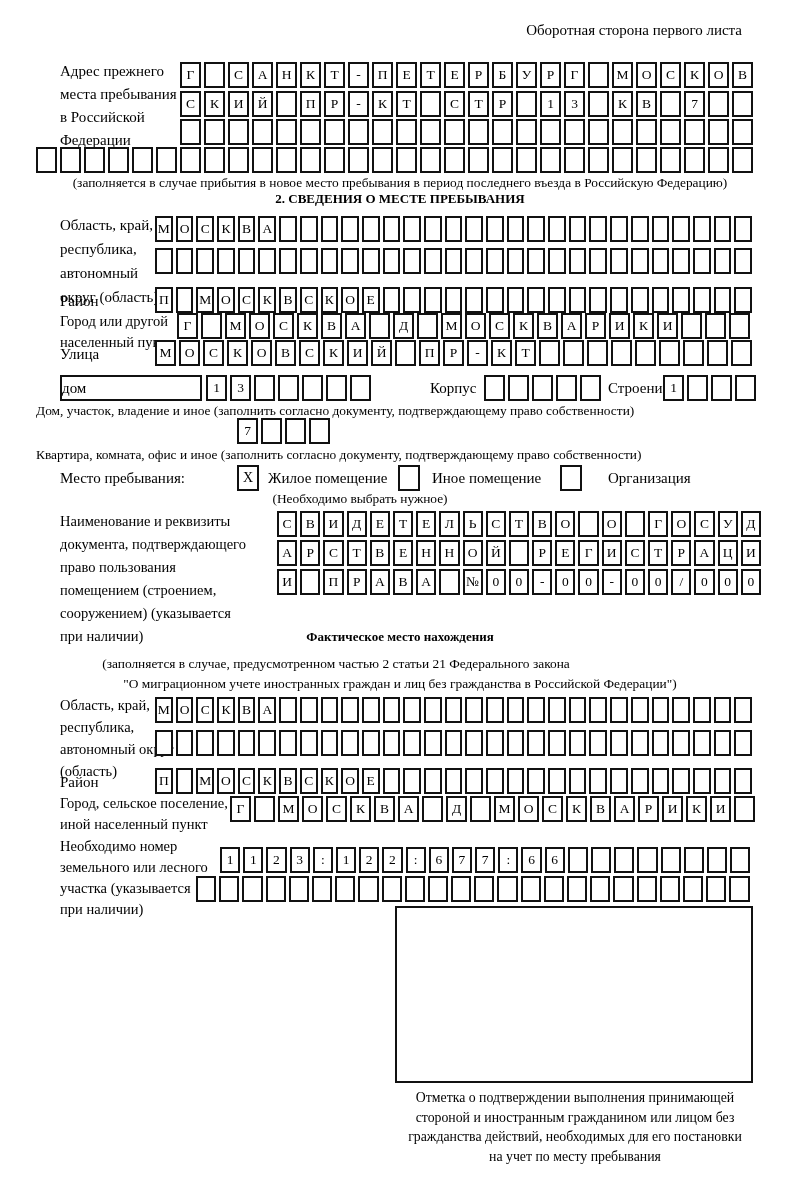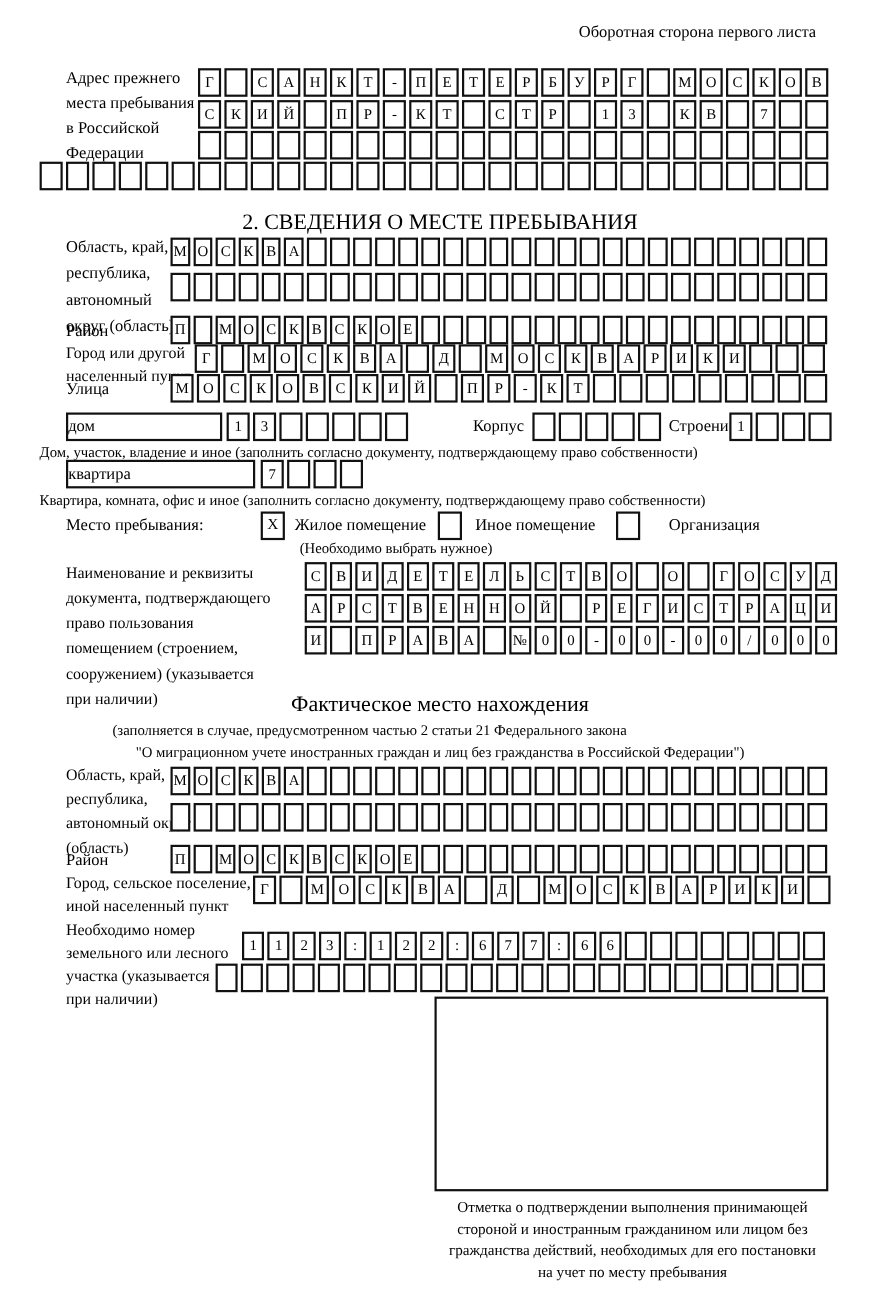--- a/index.html
+++ b/index.html
@@ -2,21 +2,21 @@
 <html><head>
 <meta charset="utf-8">
 <style>
   * { margin:0; padding:0; box-sizing:border-box; }
   html,body { background:#ffffff; }
   body { font-family:"Liberation Serif","DejaVu Serif",serif; color:#000; }
   .page { position:relative; width:800px; height:1180px; background:#fff; overflow:hidden;padding-left:36px; }
   .abs { position:absolute; }
   .lbl { font-size:15px; line-height:23px; }
   .note { font-size:13.4px; }
-  .title { font-size:20px; font-weight:normal; }
+  .title { font-size:13px; font-weight:bold; }
   .cellrow { position:absolute; display:flex; gap:3px; height:26px; }
   .cell { flex:0 0 auto; height:26px; border:2px solid #111; background:#fff;
           text-align:center; font-size:13.5px; line-height:21px; font-family:"Liberation Serif",serif; }
   .w21 .cell { width:21px; }
   .w18 .cell { width:17.7px; }
   .w20 .cell { width:20.2px; }
   .widebox { position:absolute; height:26px; border:2px solid #111; background:#fff;
              text-align:left; font-size:15px; line-height:22px; }
   .cb { position:absolute; width:22px; height:26px; border:2px solid #111; background:#fff;
         text-align:center; font-size:14px; line-height:22px; }
@@ -139,20 +139,21 @@
       <span class="cell"></span>
       <span class="cell"></span>
       <span class="cell"></span>
       <span class="cell"></span>
       <span class="cell"></span>
       <span class="cell"></span>
       <span class="cell"></span>
       <span class="cell"></span>
       <span class="cell"></span>
     </div>
+  <div class="abs note ctr" style="left:10px;top:175px;width:780px">(заполняется в случае прибытия в новое место пребывания в период последнего въезда в Российскую Федерацию)</div>
 
   <div class="abs title ctr" style="left:0;top:191px;width:800px">2. СВЕДЕНИЯ О МЕСТЕ ПРЕБЫВАНИЯ</div>
 
   <div class="abs lbl" style="left:60px;top:213px;width:130px;line-height:24px">
     <div>Область, край,</div>
     <div>республика,</div>
     <div>автономный</div>
     <div>округ (область)</div>
   </div>
   <div class="cellrow w18" style="left:155px;top:216px">
@@ -331,21 +332,20 @@
     </div>
   <div class="abs lbl" style="left:608px;top:377px">Строение</div>
   <div class="cellrow w21" style="left:663px;top:375px">
       <span class="cell">1</span>
       <span class="cell"></span>
       <span class="cell"></span>
       <span class="cell"></span>
     </div>
   <div class="abs note" style="left:36px;top:403px">Дом, участок, владение и иное (заполнить согласно документу, подтверждающему право собственности)</div>
 
-  <div class="widebox" style="left:60px;top:418px;width:172px">квартира</div>
   <div class="cellrow w21" style="left:237px;top:418px">
       <span class="cell">7</span>
       <span class="cell"></span>
       <span class="cell"></span>
       <span class="cell"></span>
     </div>
   <div class="abs note" style="left:36px;top:447px">Квартира, комната, офис и иное (заполнить согласно документу, подтверждающему право собственности)</div>
 
   <div class="abs lbl" style="left:60px;top:467px">Место пребывания:</div>
   <div class="cb" style="left:237px;top:465px">X</div>

